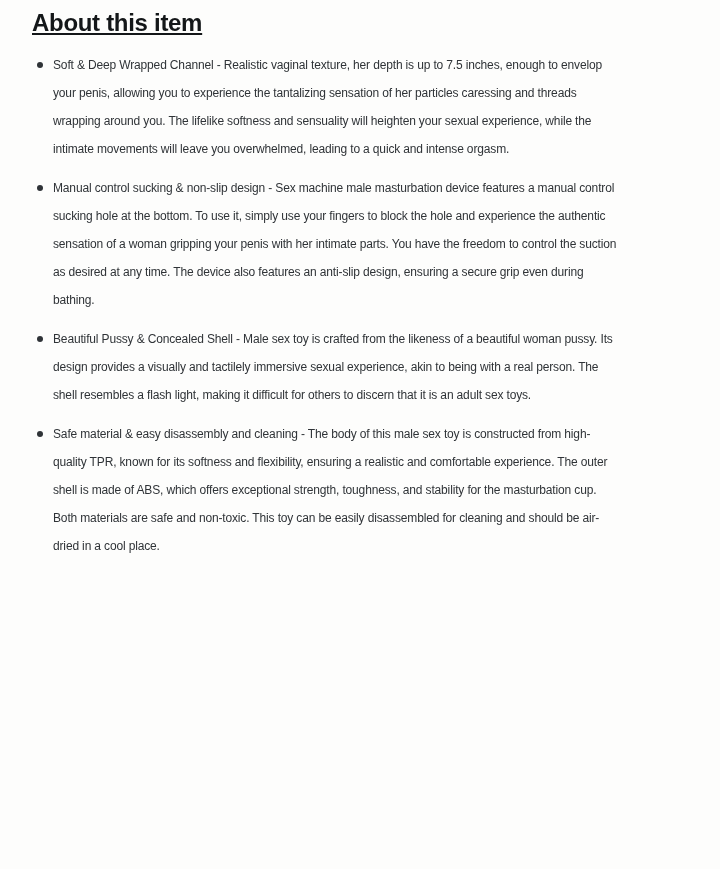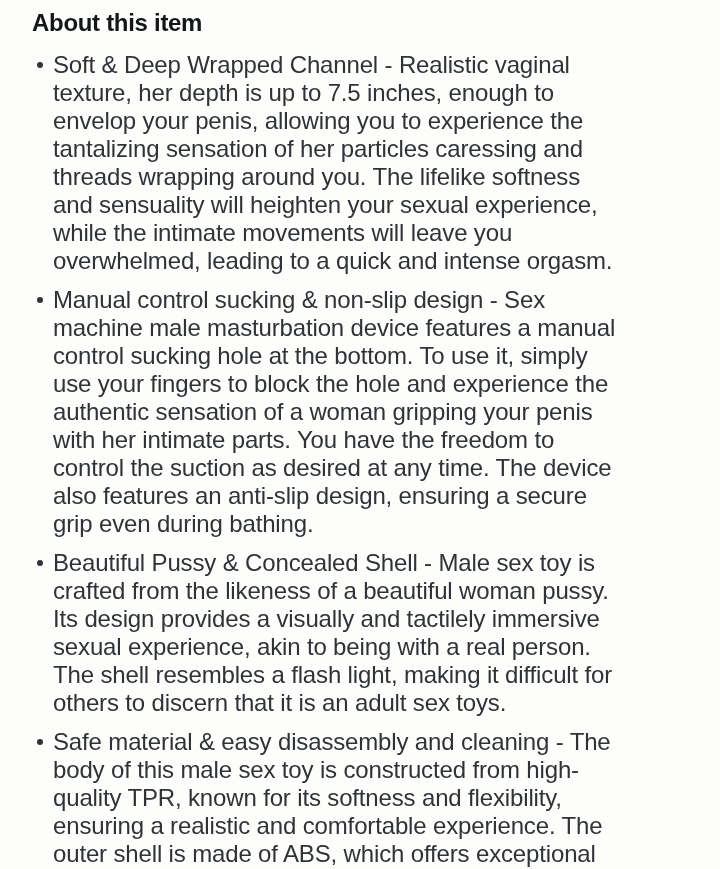--- a/index.html
+++ b/index.html
@@ -19,30 +19,31 @@
     padding: 8px 0 0 32px;
     box-sizing: border-box;
   }
   .about-title {
     font-size: 24px;
     font-weight: 700;
     color: #141719;
     letter-spacing: -0.3px;
     margin: 0 0 13px 0;
     line-height: 30px;
+    text-decoration: underline;
   }
   .bullet-list {
     list-style: none;
     margin: 0;
     padding: 0 0 0 21px;
     width: 572px;
   }
   .bullet-item {
     position: relative;
-    font-size: 24px;
+    font-size: 12px;
     line-height: 28px;
     letter-spacing: -0.15px;
     margin: 0 8px 11px 0;
     color: #2f3337;
     text-align: left;
   }
   .bullet-dot {
     position: absolute;
     left: -16px;
     top: 11px;

